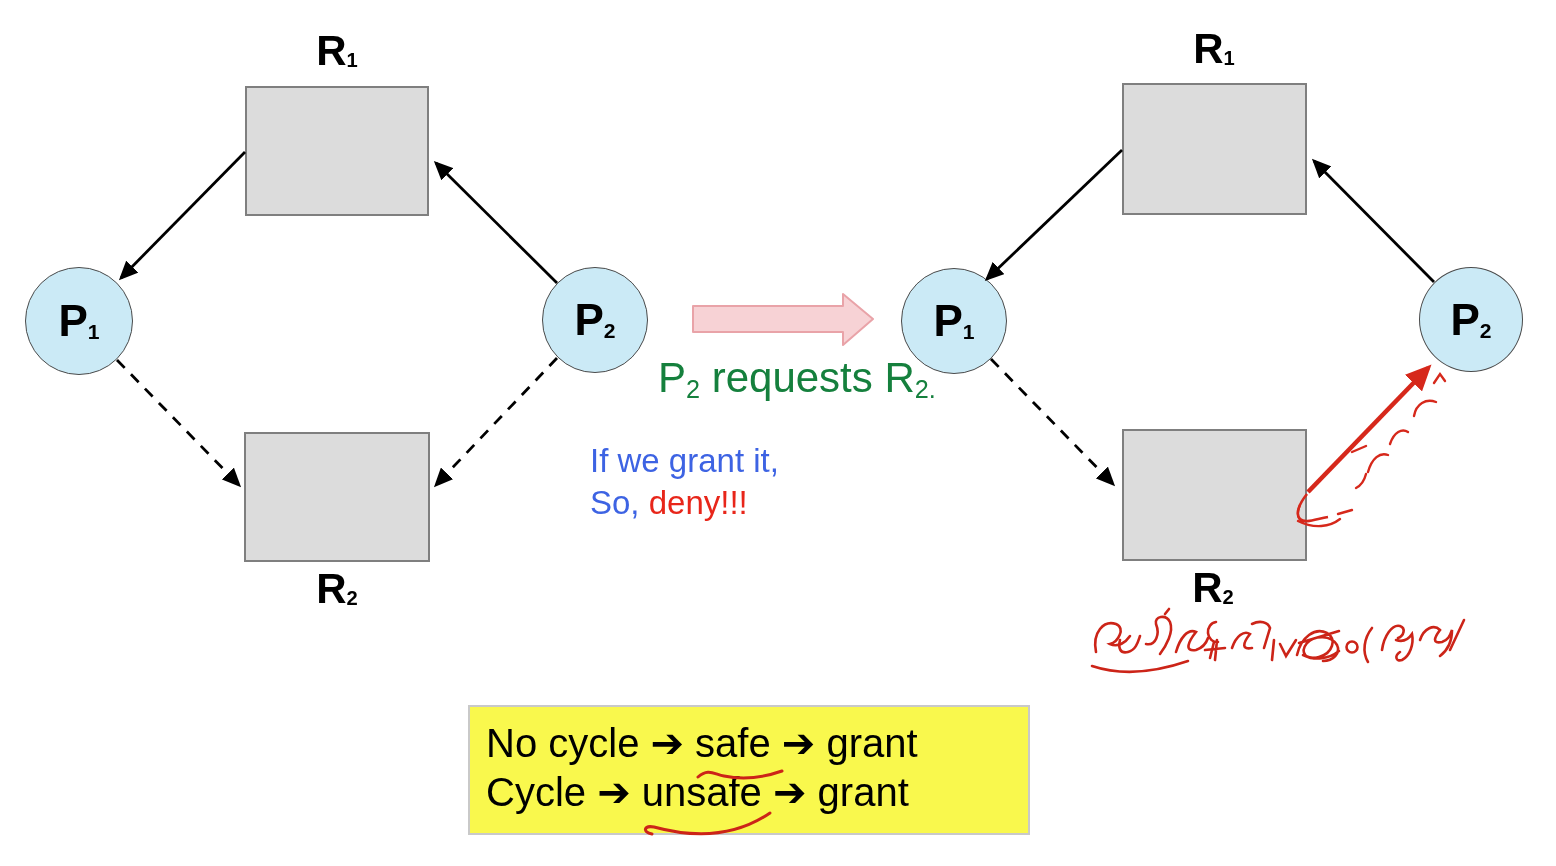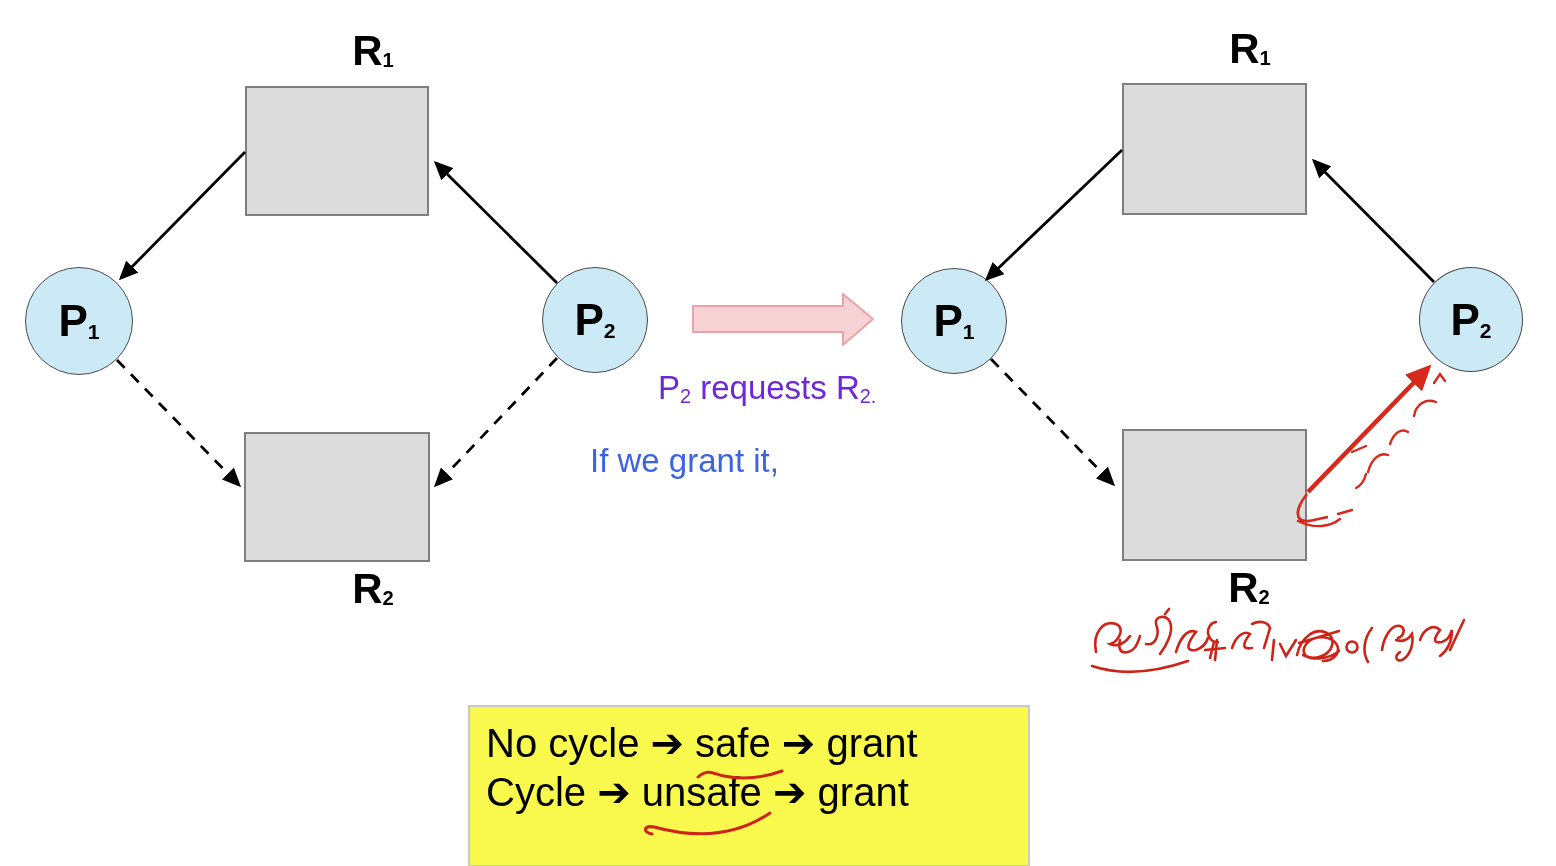--- a/index.html
+++ b/index.html
@@ -11,33 +11,33 @@
     position:absolute;background:#dcdcdc;border:2px solid #7f7f7f;box-sizing:border-box;
   }
   .process{
     position:absolute;border-radius:50%;background:#cbeaf6;border:1.6px solid #4a4a4a;
     box-sizing:border-box;display:flex;align-items:center;justify-content:center;
   }
   .node-label{font-weight:bold;font-size:44px;color:#000;line-height:1;}
   .node-label .sub, .r-label .sub{font-size:0.48em;vertical-align:-0.12em;}
   .r-label{
     position:absolute;font-weight:bold;font-size:42px;color:#000;line-height:1;
-    transform:translateX(-50%);white-space:nowrap;margin-left:36px;
+    transform:translateX(-50%);white-space:nowrap;
   }
   .caption{
-    position:absolute;font-size:33px;color:#6d28d9;white-space:nowrap;line-height:1.1;margin-top:15px;
+    position:absolute;font-size:42px;color:#15803d;white-space:nowrap;line-height:1.1;
   }
   .caption .sub{font-size:0.6em;vertical-align:-0.22em;}
   .note{
     position:absolute;left:590px;top:440px;width:380px;text-align:left;
     font-size:33px;line-height:42px;color:#3d63e3;white-space:nowrap;
   }
   .note .red{color:#e8261a;}
   .summary-box{
-    position:absolute;left:468px;top:705px;width:562px;height:162px;box-sizing:border-box;
+    position:absolute;left:468px;top:705px;width:562px;height:130px;box-sizing:border-box;
     background:#f9f84d;border:2px solid #c9c9c9;color:#000;
     font-size:40px;line-height:49px;padding:12px 0 0 16px;white-space:nowrap;
   }
   svg.overlay{position:absolute;left:0;top:0;pointer-events:none;}
 </style>
 </head>
 <body>
 
 <div class="slide">
 
@@ -66,20 +66,21 @@
 
   <div class="resource" style="left:1122px;top:429px;width:185px;height:132px;"></div>
   <div class="r-label" style="left:1213px;top:567px;"><span>R</span><span class="sub">2</span></div>
 
   <div class="caption" style="left:658px;top:355px;">
     <span>P</span><span class="sub">2</span><span> requests </span><span>R</span><span class="sub">2.</span>
   </div>
 
   <div class="note">
     <div>If we grant it,</div>
+    <div><span>So, </span><span class="red">deny!!!</span></div>
   </div>
 
   <div class="summary-box">
     <div>No cycle ➔ safe ➔ grant</div>
     <div>Cycle ➔ unsafe ➔ grant</div>
   </div>
 
   <svg class="overlay" width="1556" height="866" viewBox="0 0 1556 866">
     <defs>
       <marker id="mb" markerUnits="userSpaceOnUse" markerWidth="19" markerHeight="17" refX="16" refY="8.5" orient="auto">

